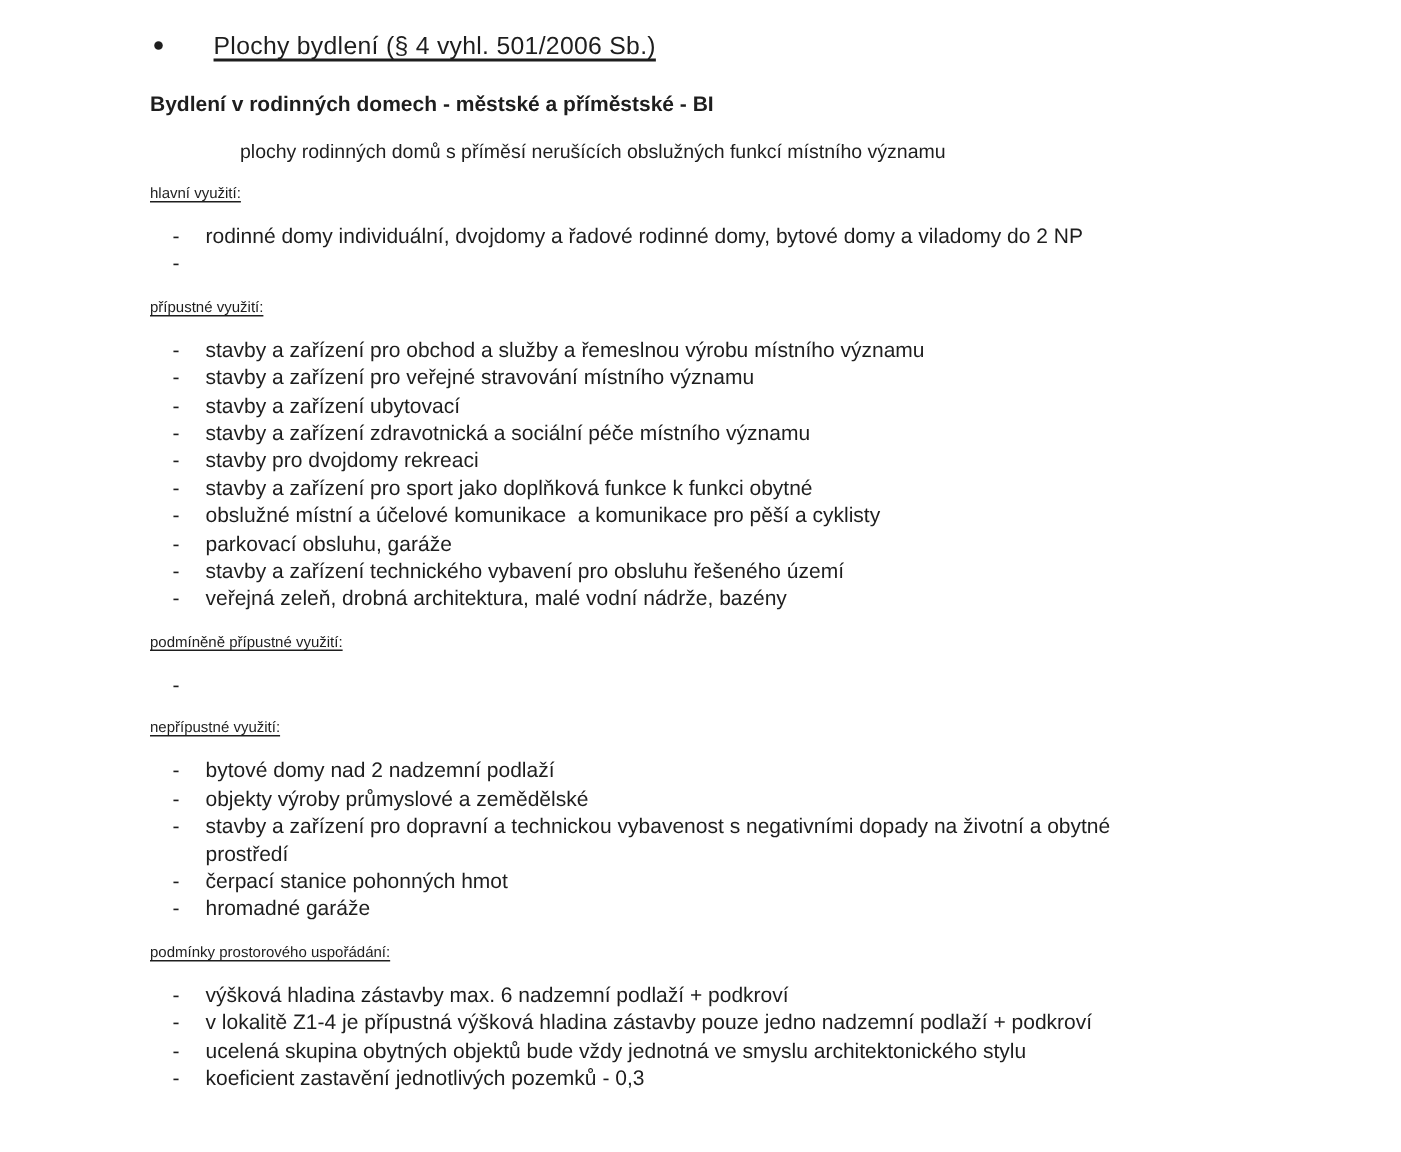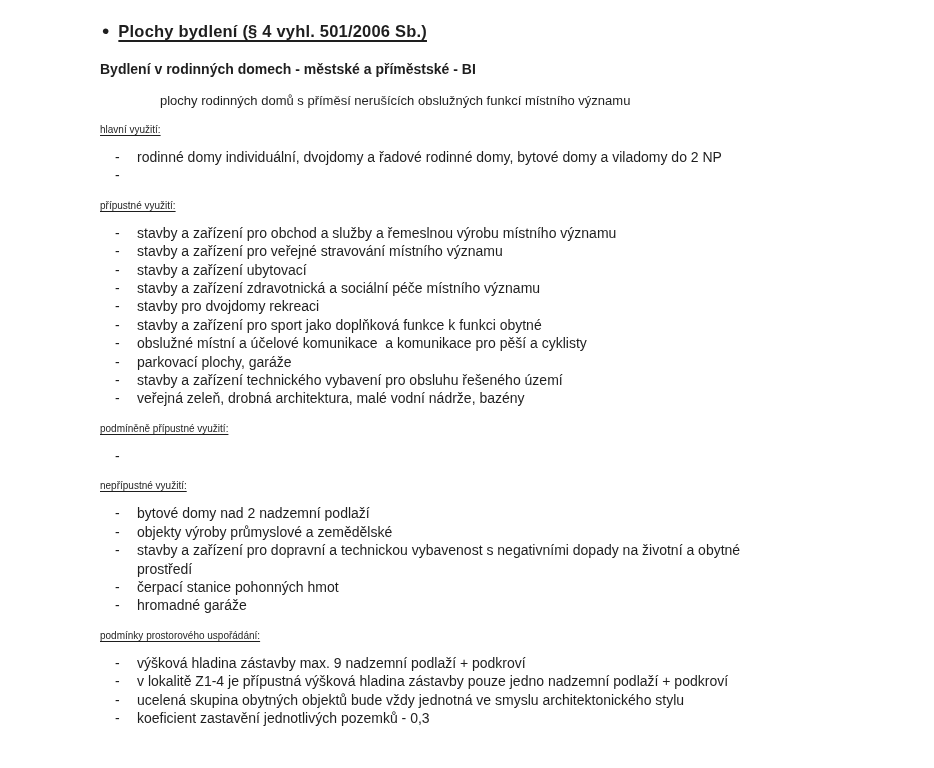--- a/index.html
+++ b/index.html
@@ -23,22 +23,22 @@
     align-items: flex-start;
     margin-left: 2px;
   }
   .bullet {
     font-size: 21px;
     line-height: 18px;
     flex: none;
   }
   .doc-title {
     font-size: 16.5px;
-    font-weight: bold;
-    margin: 0 0 0 9px;
+    font-weight: normal;
+    margin: 0 0 0 33px;
     letter-spacing: 0.2px;
     text-decoration: underline;
     text-decoration-thickness: 2px;
     text-underline-offset: 3px;
     line-height: 19px;
   }
   .subtitle {
     font-size: 14px;
     font-weight: bold;
     margin: 20px 0 0 0;
@@ -122,21 +122,21 @@
         <li class="item">
           <span class="dash">-</span>
           <span class="item-text">stavby a zařízení pro sport jako doplňková funkce k funkci obytné</span>
         </li>
         <li class="item">
           <span class="dash">-</span>
           <span class="item-text">obslužné místní a účelové komunikace  a komunikace pro pěší a cyklisty</span>
         </li>
         <li class="item">
           <span class="dash">-</span>
-          <span class="item-text">parkovací plochy, garáže</span>
+          <span class="item-text">parkovací obsluhu, garáže</span>
         </li>
         <li class="item">
           <span class="dash">-</span>
           <span class="item-text">stavby a zařízení technického vybavení pro obsluhu řešeného území</span>
         </li>
         <li class="item">
           <span class="dash">-</span>
           <span class="item-text">veřejná zeleň, drobná architektura, malé vodní nádrže, bazény</span>
         </li>
       </ul>
@@ -167,21 +167,21 @@
         </li>
         <li class="item">
           <span class="dash">-</span>
           <span class="item-text">hromadné garáže</span>
         </li>
       </ul>
       <div class="section-heading">podmínky prostorového uspořádání:</div>
       <ul class="item-list">
         <li class="item">
           <span class="dash">-</span>
-          <span class="item-text">výšková hladina zástavby max. 9 nadzemní podlaží + podkroví</span>
+          <span class="item-text">výšková hladina zástavby max. 6 nadzemní podlaží + podkroví</span>
         </li>
         <li class="item">
           <span class="dash">-</span>
           <span class="item-text">v lokalitě Z1-4 je přípustná výšková hladina zástavby pouze jedno nadzemní podlaží + podkroví</span>
         </li>
         <li class="item">
           <span class="dash">-</span>
           <span class="item-text">ucelená skupina obytných objektů bude vždy jednotná ve smyslu architektonického stylu</span>
         </li>
         <li class="item">

